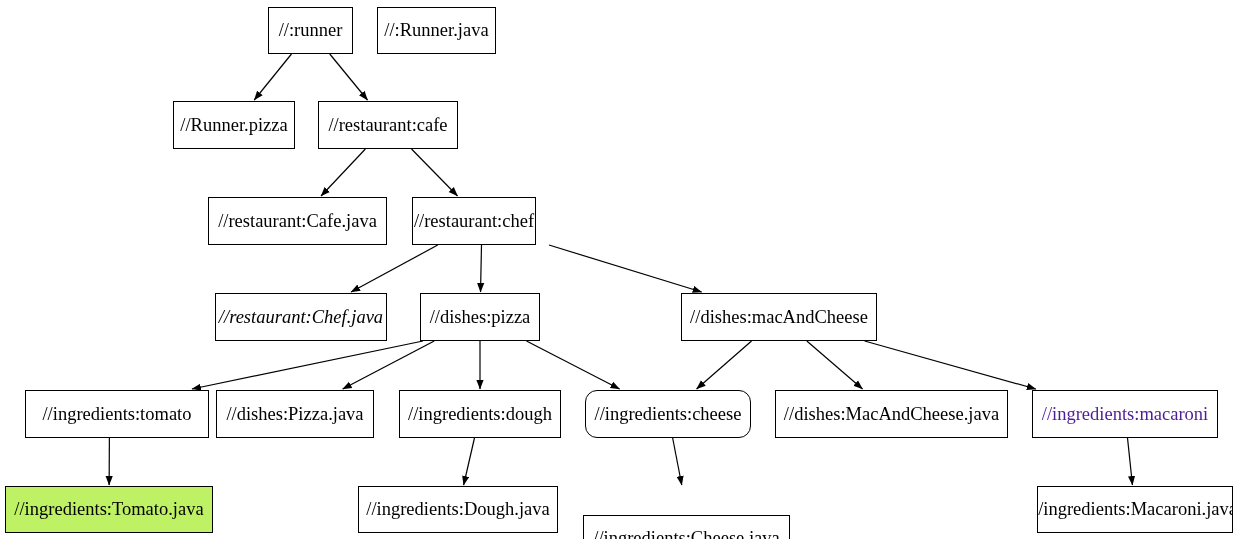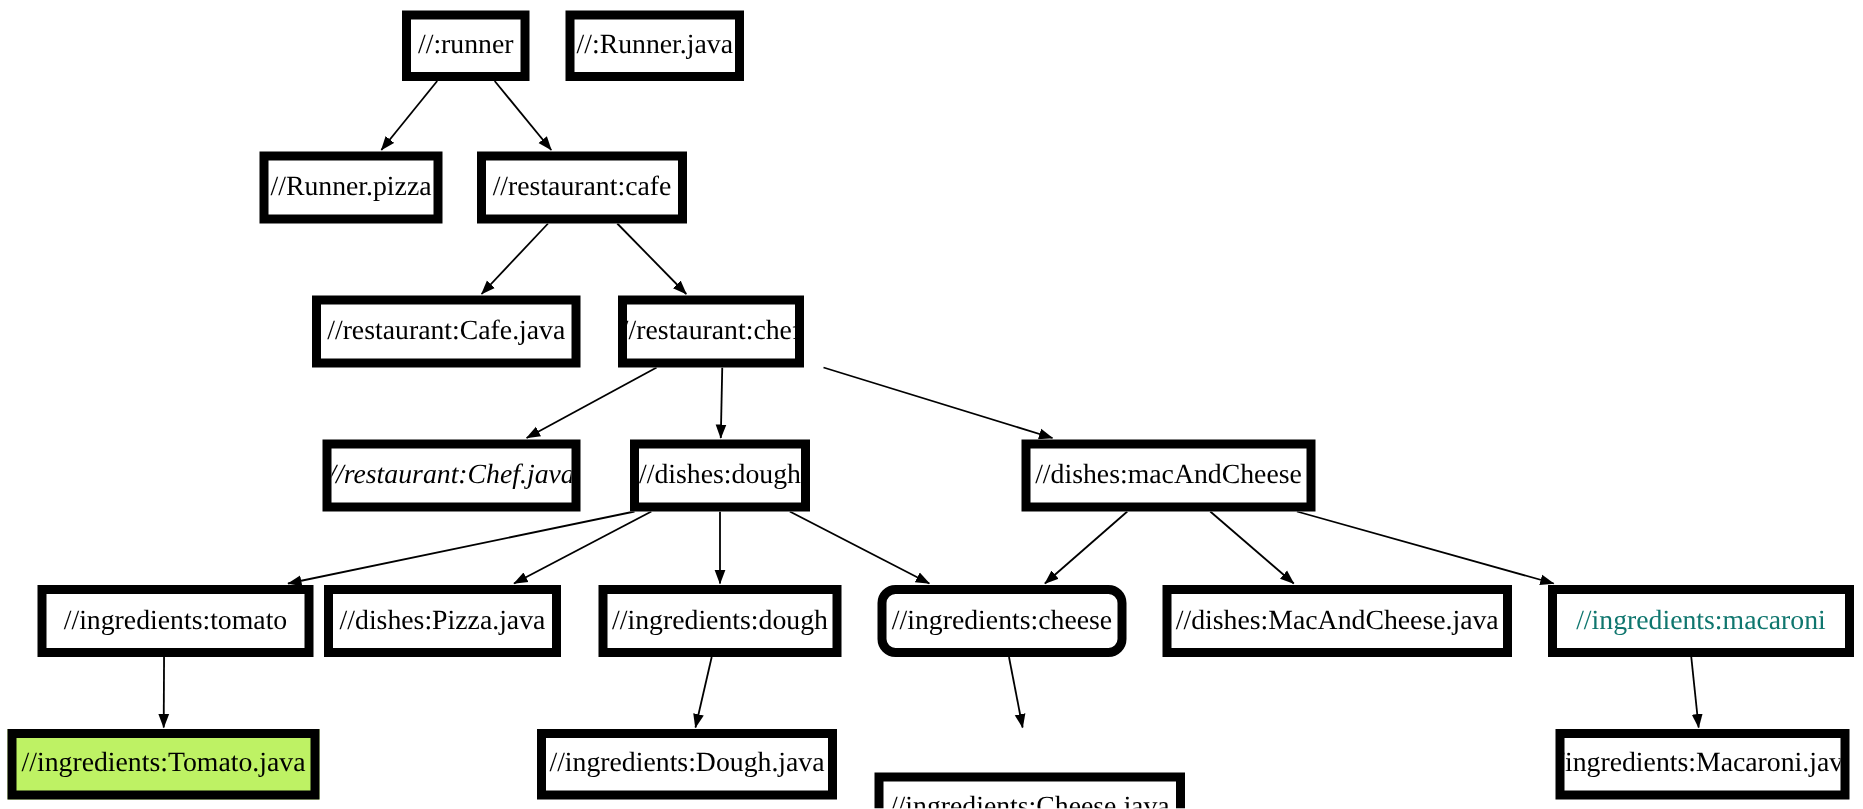--- a/index.html
+++ b/index.html
@@ -10,21 +10,21 @@
     overflow:hidden;
     font-family:"Liberation Serif", serif;
   }
   .canvas svg.edge-layer{
     position:absolute;left:0;top:0;width:1242px;height:539px;
     pointer-events:none;
   }
   .node{
     position:absolute;
     box-sizing:border-box;
-    border:6px solid #ec4899;
+    border:1px solid #ec4899;
     background:#ffffff;
     color:#000000;
     display:flex;
     align-items:center;
     justify-content:center;
     font-size:18.5px;
     line-height:1;
     white-space:nowrap;
     overflow:hidden;
     text-align:right;
@@ -62,26 +62,26 @@
       </g>
   </svg>
   <div id="node-layer">
       <div class="node" style="left: 268px; top: 7px; width: 85px; height: 47px; border-color: rgb(0, 0, 0); background: rgb(255, 255, 255); color: rgb(0, 0, 0);">//:runner</div>
       <div class="node" style="left: 377px; top: 7px; width: 119px; height: 47px; border-color: rgb(0, 0, 0); background: rgb(255, 255, 255); color: rgb(0, 0, 0);">//:Runner.java</div>
       <div class="node" style="left: 173px; top: 101px; width: 122px; height: 48px; border-color: rgb(0, 0, 0); background: rgb(255, 255, 255); color: rgb(0, 0, 0);">//Runner.pizza</div>
       <div class="node" style="left: 318px; top: 101px; width: 140px; height: 48px; border-color: rgb(0, 0, 0); background: rgb(255, 255, 255); color: rgb(0, 0, 0);">//restaurant:cafe</div>
       <div class="node" style="left: 208px; top: 197px; width: 179px; height: 48px; border-color: rgb(0, 0, 0); background: rgb(255, 255, 255); color: rgb(0, 0, 0);">//restaurant:Cafe.java</div>
       <div class="node" style="left: 412px; top: 197px; width: 124px; height: 48px; border-color: rgb(0, 0, 0); background: rgb(255, 255, 255); color: rgb(0, 0, 0);">//restaurant:chef</div>
       <div class="node" style="left: 215px; top: 293px; width: 172px; height: 48px; border-color: rgb(0, 0, 0); background: rgb(255, 255, 255); color: rgb(0, 0, 0); font-style: italic;">//restaurant:Chef.java</div>
-      <div class="node" style="left: 420px; top: 293px; width: 120px; height: 48px; border-color: rgb(0, 0, 0); background: rgb(255, 255, 255); color: rgb(0, 0, 0);">//dishes:dough</div>
+      <div class="node" style="left: 420px; top: 293px; width: 120px; height: 48px; border-color: rgb(0, 0, 0); background: rgb(255, 255, 255); color: rgb(0, 0, 0);">//dishes:pizza</div>
       <div class="node" style="left: 681px; top: 293px; width: 196px; height: 48px; border-color: rgb(0, 0, 0); background: rgb(255, 255, 255); color: rgb(0, 0, 0);">//dishes:macAndCheese</div>
       <div class="node" style="left: 25px; top: 390px; width: 184px; height: 48px; border-color: rgb(0, 0, 0); background: rgb(255, 255, 255); color: rgb(0, 0, 0);">//ingredients:tomato</div>
       <div class="node" style="left: 216px; top: 390px; width: 158px; height: 48px; border-color: rgb(0, 0, 0); background: rgb(255, 255, 255); color: rgb(0, 0, 0);">//dishes:Pizza.java</div>
       <div class="node" style="left: 399px; top: 390px; width: 162px; height: 48px; border-color: rgb(0, 0, 0); background: rgb(255, 255, 255); color: rgb(0, 0, 0);">//ingredients:dough</div>
       <div class="node" style="left: 585px; top: 390px; width: 166px; height: 48px; border-color: rgb(0, 0, 0); background: rgb(255, 255, 255); color: rgb(0, 0, 0); border-radius: 12px;">//ingredients:cheese</div>
       <div class="node" style="left: 775px; top: 390px; width: 233px; height: 48px; border-color: rgb(0, 0, 0); background: rgb(255, 255, 255); color: rgb(0, 0, 0);">//dishes:MacAndCheese.java</div>
-      <div class="node" style="left: 1032px; top: 390px; width: 204px; height: 48px; border-color: rgb(0, 0, 0); background: rgb(255, 255, 255); color: #0f766e;">//ingredients:macaroni</div>
+      <div class="node" style="left: 1032px; top: 390px; width: 186px; height: 48px; border-color: rgb(0, 0, 0); background: rgb(255, 255, 255); color: #4c1d95;">//ingredients:macaroni</div>
       <div class="node" style="left: 5px; top: 486px; width: 208px; height: 47px; border-color: rgb(0, 0, 0); background: #bef264; color: rgb(0, 0, 0);">//ingredients:Tomato.java</div>
       <div class="node" style="left: 358px; top: 486px; width: 200px; height: 47px; border-color: rgb(0, 0, 0); background: rgb(255, 255, 255); color: rgb(0, 0, 0);">//ingredients:Dough.java</div>
       <div class="node" style="left: 583px; top: 515px; width: 207px; height: 47px; border-color: rgb(0, 0, 0); background: rgb(255, 255, 255); color: rgb(0, 0, 0);">//ingredients:Cheese.java</div>
       <div class="node" style="left: 1037px; top: 486px; width: 196px; height: 47px; border-color: rgb(0, 0, 0); background: rgb(255, 255, 255); color: rgb(0, 0, 0);">//ingredients:Macaroni.java</div>
     </div>
 </div>
 
 </body></html>

